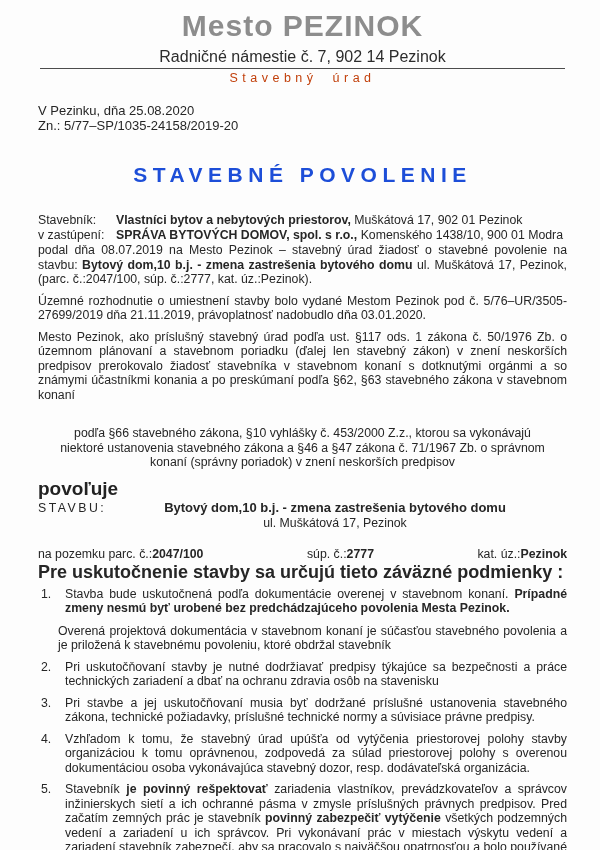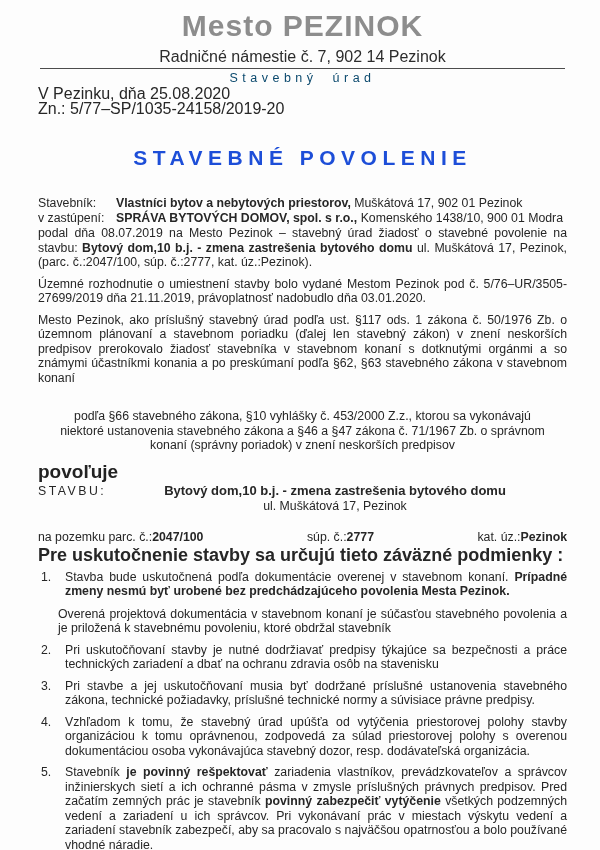--- a/index.html
+++ b/index.html
@@ -36,23 +36,23 @@
     border: 0;
     border-top: 1.6px solid #4c4c4c;
     margin: 3px 2px 0 2px;
   }
   .department {
     text-align: center;
     font-size: 12.5px;
     letter-spacing: 4.5px;
     word-spacing: 7px;
     margin-top: 2px;
-    color: #0c4a6e;
+    color: #c2410c;
   }
-  .meta { margin-top: 1px; font-size: 16px; }
+  .meta { margin-top: 18px; font-size: 13px; }
   .meta div { line-height: 15px; }
   
   .doc-title {
     text-align: center;
     font-size: 21px;
     line-height: 24px;
     font-weight: bold;
     letter-spacing: 5.5px;
     color: #1d4ed8;
     margin: 30px 0 0 0;

